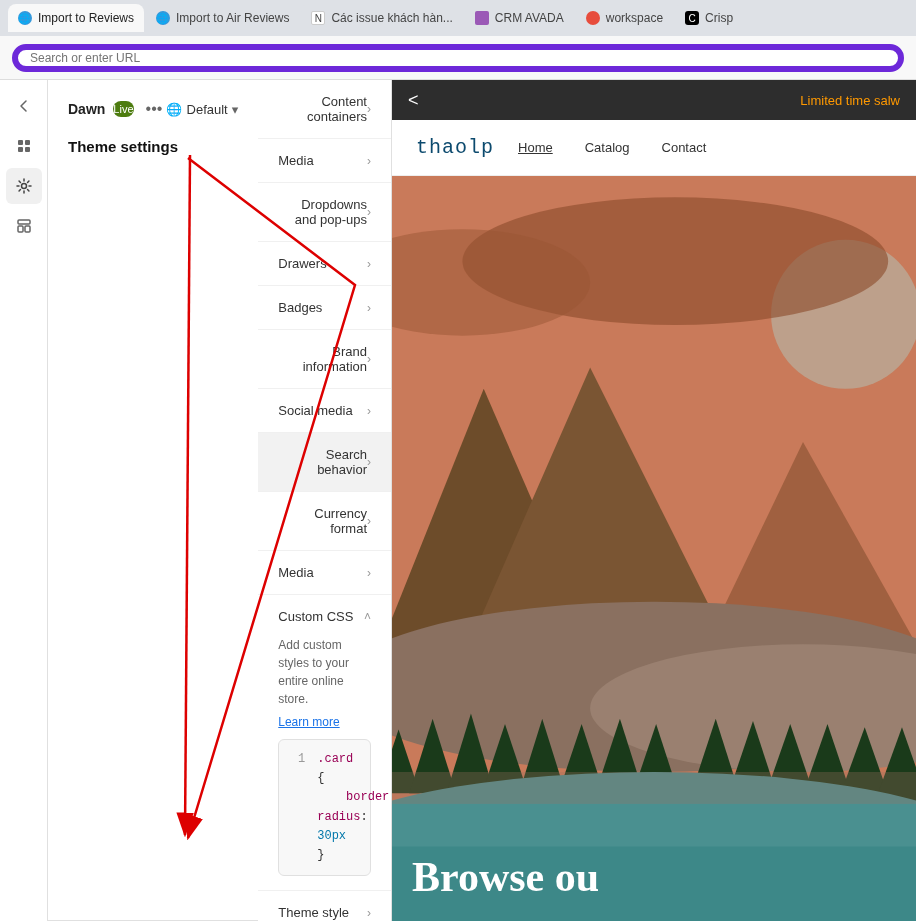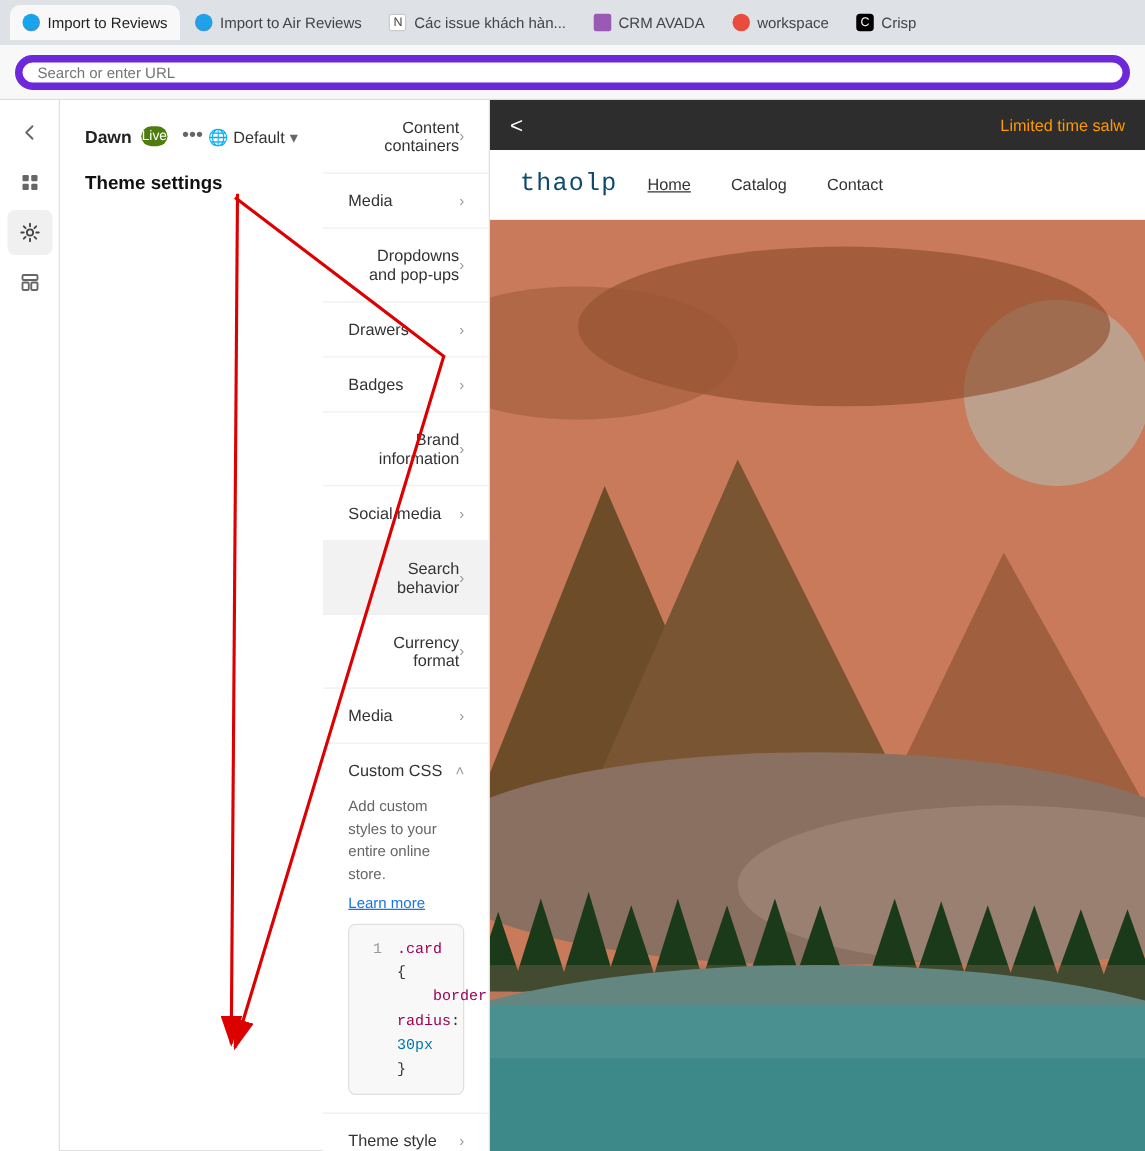--- a/index.html
+++ b/index.html
@@ -549,20 +549,21 @@
           <polygon points="520,595 548,520 560,595" clip-path=""></polygon>
         </g>
 
         <ellipse cx="280" cy="640" rx="330" ry="80" fill="#4a9090"></ellipse>
         <rect x="0" y="630" width="560" height="80" fill="#3d8888"></rect>
 
         <rect x="0" y="560" width="560" height="30" fill="#a07060" opacity="0.3"></rect>
       </svg>
 
       
+      <div class="browse-overlay">Browse ou</div>
 
       
       <svg class="arrow-svg" viewBox="0 0 560 700" preserveAspectRatio="none">
 
         <defs>
           <marker id="arrowhead" markerWidth="10" markerHeight="7" refX="0" refY="3.5" orient="auto">
             <polygon points="0 0, 10 3.5, 0 7" fill="#e00"></polygon>
           </marker>
         </defs>
 

